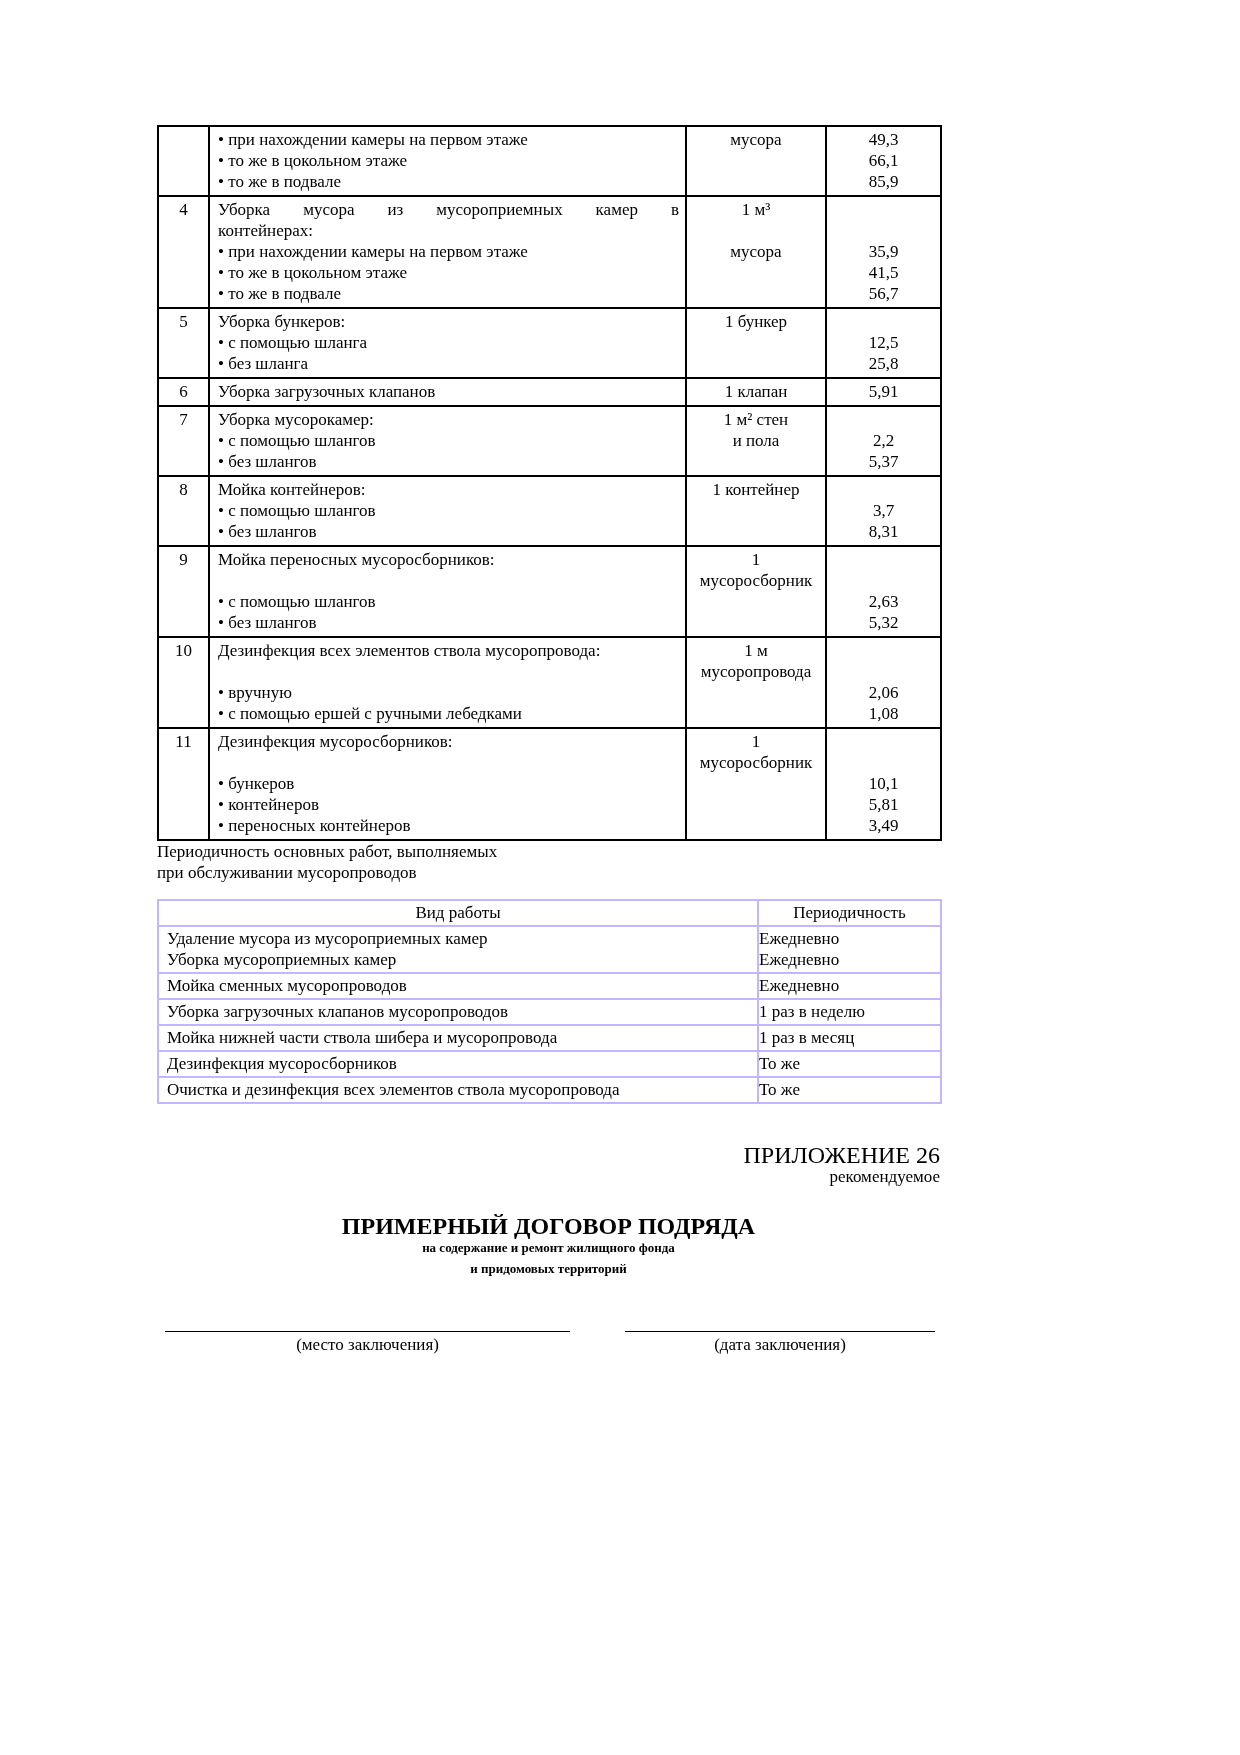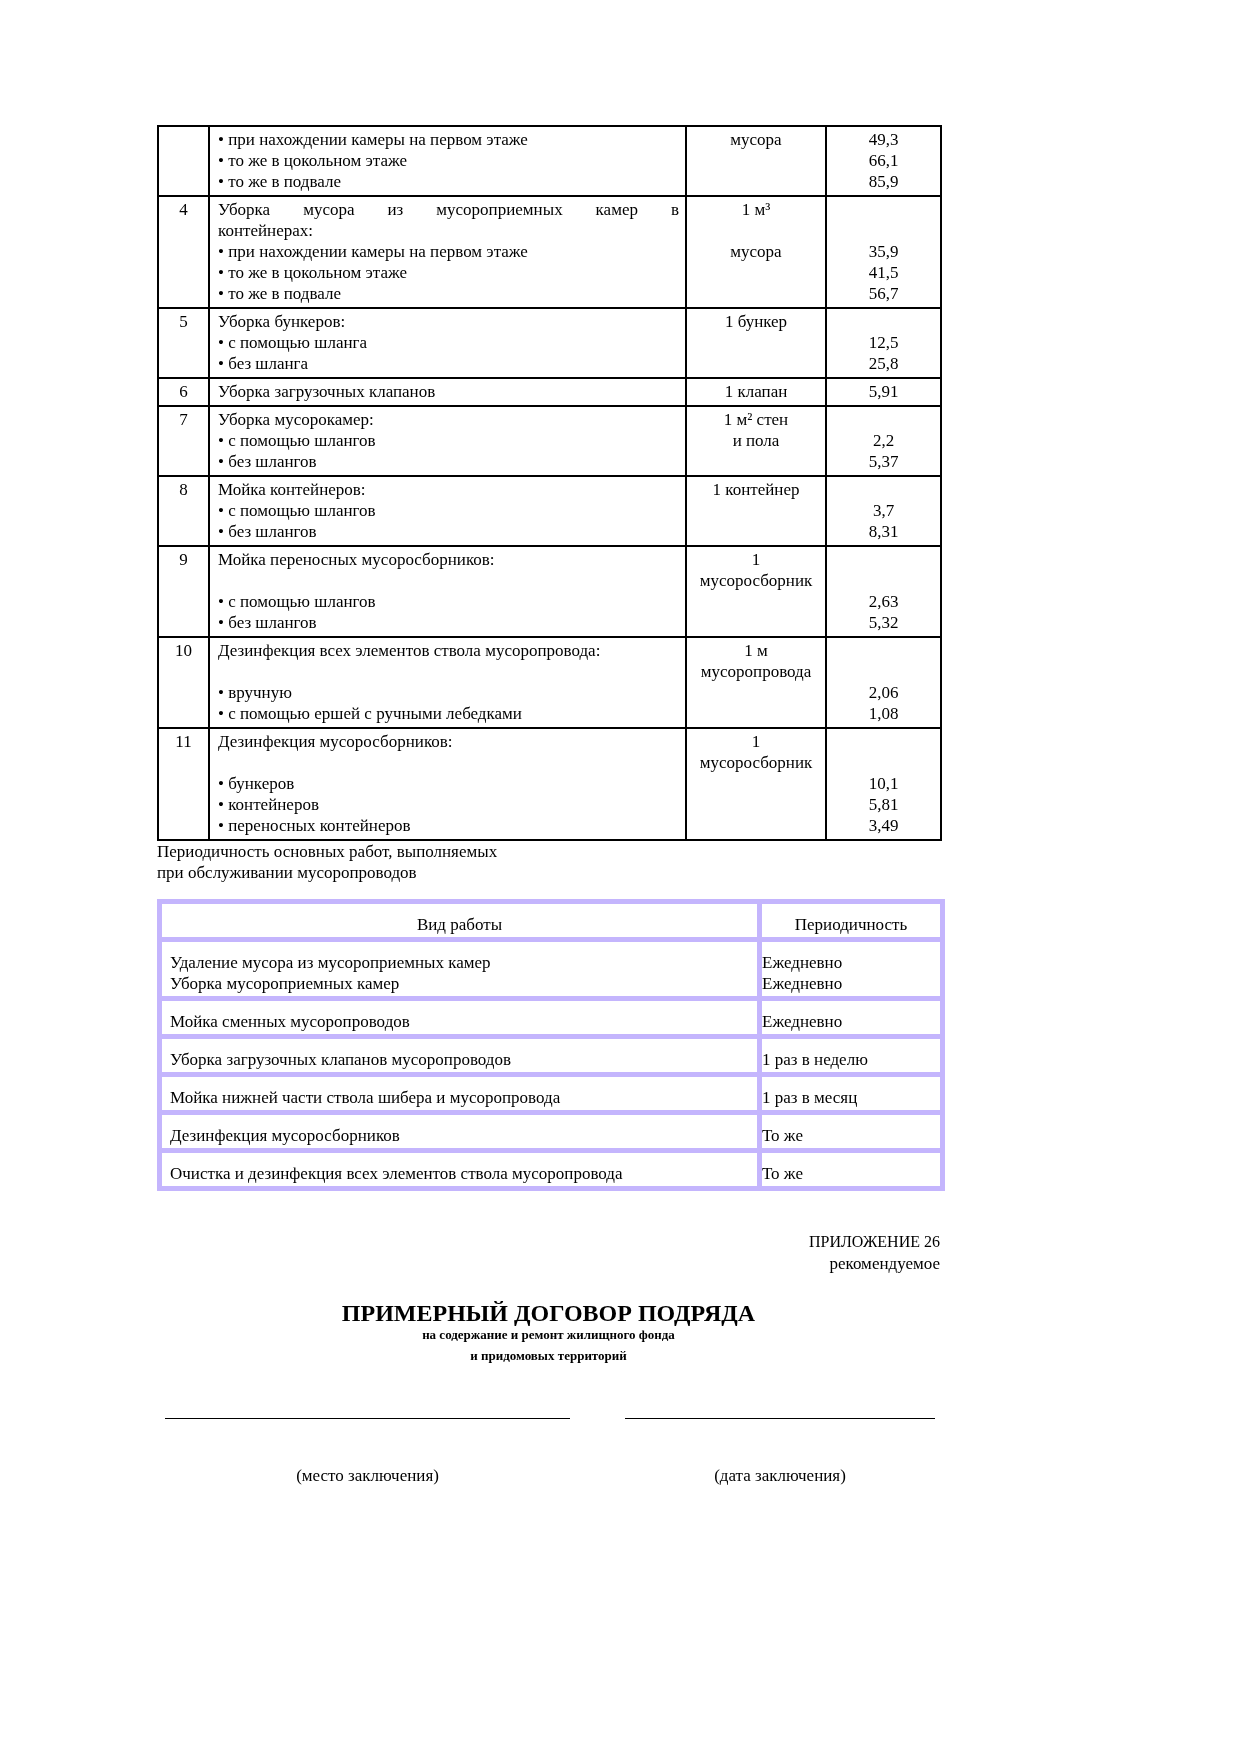--- a/index.html
+++ b/index.html
@@ -21,38 +21,38 @@
   .ln { line-height:21px; white-space:nowrap; overflow:visible; }
   .col-desc .ln { white-space:normal; }
   .just { text-align:justify; text-align-last:justify; white-space:normal !important; }
 
   
   .tbl2-label { margin-top:120px; width:783px; text-align:right; line-height:21px; }
   .center-caption { width:783px; text-align:left; line-height:21px; }
 
   
   table.t2 { width:783px; border-collapse:collapse; table-layout:fixed; margin-top:16px; }
-  table.t2 th, table.t2 td { border:5px solid #c4b5fd; vertical-align:top; padding:10px 0 2px 0; }
+  table.t2 th, table.t2 td { border:2px solid #c4b5fd; vertical-align:top; padding:1px 0 2px 0; }
   table.t2 th { font-weight:normal; text-align:center; line-height:21px; }
   .col-work { width:600px; }
   .col-period { width:183px; }
   td.work { text-align:left; padding-left:8px !important; }
   td.period { }
 
   
   .appendix { margin-top:40px; width:783px; text-align:right; }
-  .appendix-label { font-size:16px; line-height:22px; }
+  .appendix-label { font-size:24px; line-height:22px; }
   .appendix-sub { line-height:21px; }
   .contract-title { margin-top:28px; width:783px; text-align:center; font-weight:bold; }
   .contract-title .l1 { font-size:24px; line-height:22px; }
   .contract-title .l2, .contract-title .l3 { font-size:13px; line-height:21px; }
 
   
   .sign-row { margin-top:38px; width:783px; display:flex; justify-content:space-between; padding-left:8px; padding-right:5px; }
-  .sig { display:flex; flex-direction:column;gap:44px; }
+  .sig { display:flex; flex-direction:column; }
   .sig-place { width:405px; }
   .sig-date { width:310px; }
   .sig-line { border-bottom:1px solid #000; height:15px; }
   .sig-cap { text-align:center; line-height:21px; margin-top:2px; }
 </style>
 </head>
 <body>
 
 <div class="page">
 

